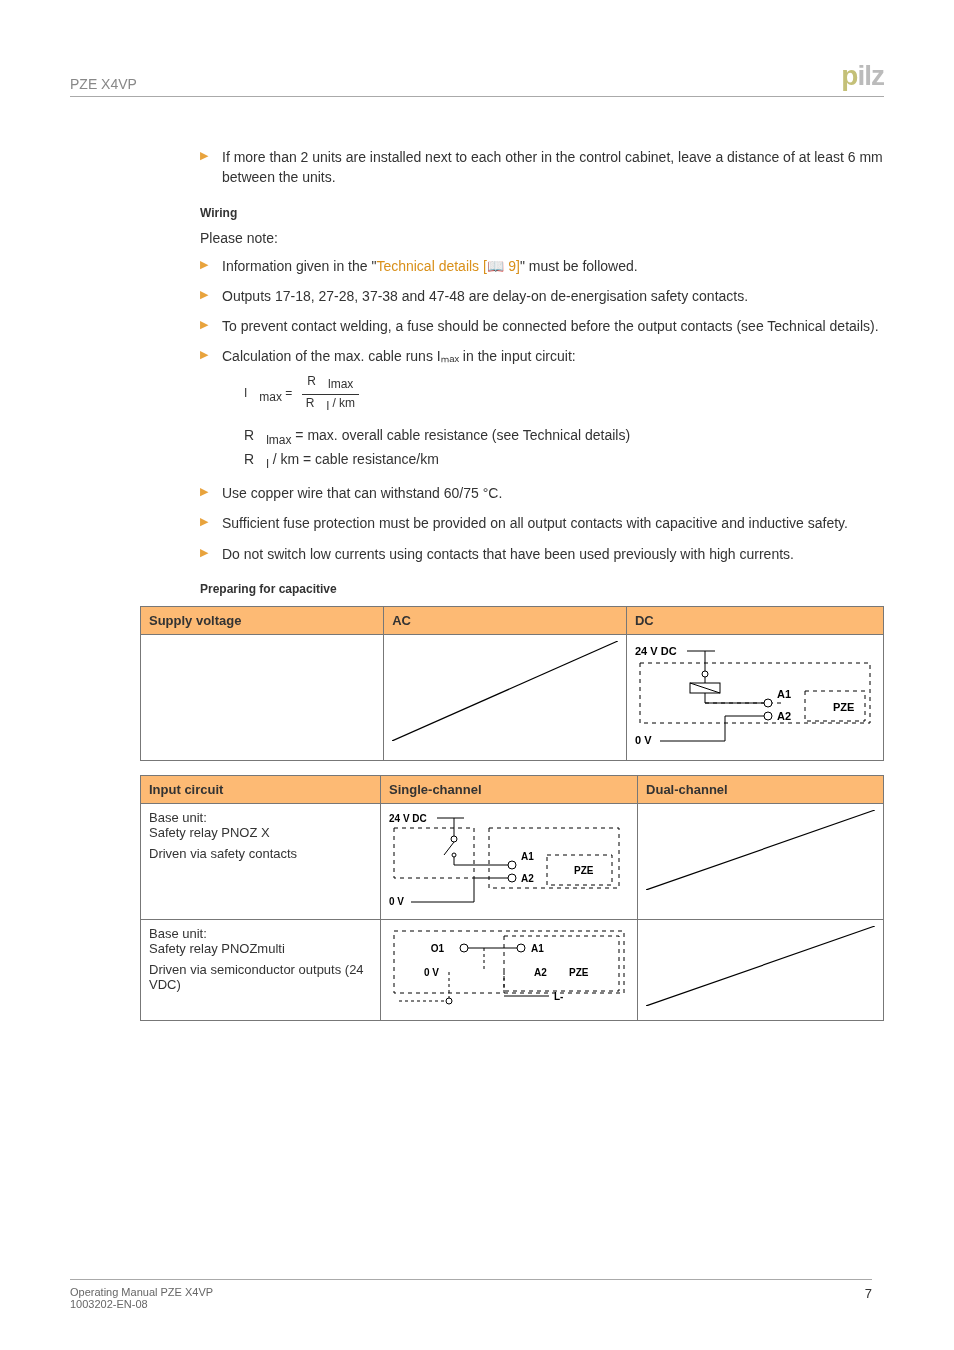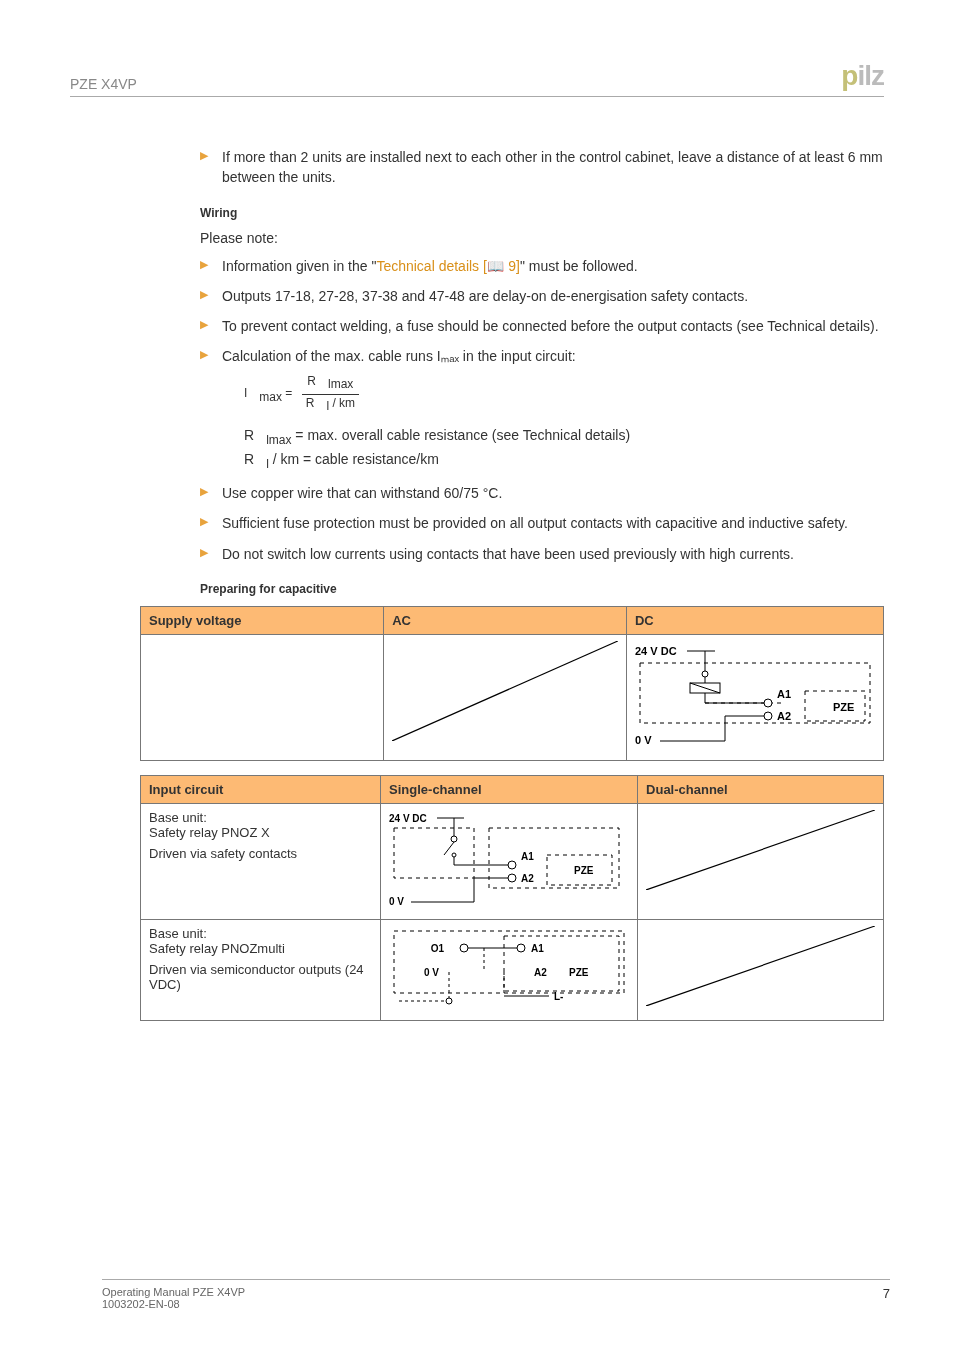--- a/index.html
+++ b/index.html
@@ -110,28 +110,27 @@
     width: 100%; height: 100%;
   }
   .slash line { stroke: #000; stroke-width: 1.2; }
 
   .circuit-svg text { font-family: Arial; font-weight: bold; }
 
   .footer {
     position: absolute;
     bottom: 40px;
     left: 70px;
-    right: 64px;
+    right: 82px;
     border-top: 1px solid #aaa;
     padding-top: 6px;
     font-size: 11px;
     color: #666;
     display: flex;
     justify-content: space-between;
-    margin-left: 32px;
   }
 </style>
 </head>
 <body>
 
 <div class="page">
 
   <div class="top-row">
     <div class="top-title">PZE X4VP</div>
     <div class="logo">

